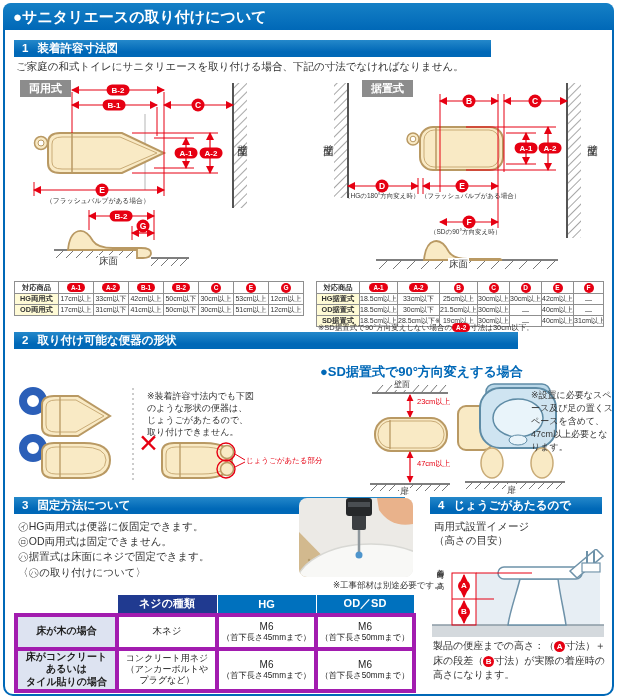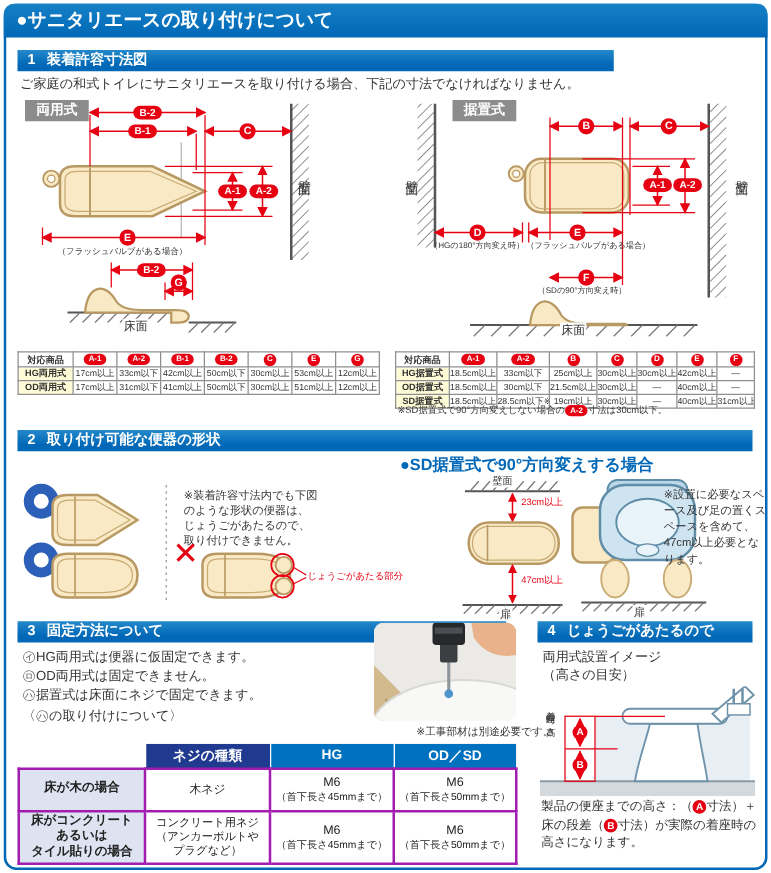--- a/index.html
+++ b/index.html
@@ -22,21 +22,21 @@
   .t1{position:absolute;border-collapse:collapse;table-layout:fixed;}
   .t1 td{border:1px solid #8f8f8f;text-align:center;vertical-align:middle;font-size:7px;color:#333;
          padding:0;overflow:hidden;white-space:nowrap;background:#fff;}
   .t1 td.nm{background:#fffbd6;font-weight:bold;font-size:7.3px;}
   .t1 td.hd{font-weight:bold;font-size:7.3px;}
   .tpill{display:inline-block;background:#e60012;color:#fff;font-weight:bold;font-size:6.3px;height:9px;
          line-height:9px;padding:0 4px;border-radius:5px;}
   .tdot{display:inline-block;background:#e60012;color:#fff;font-weight:bold;font-size:6.5px;width:10px;height:10px;
         line-height:10px;border-radius:50%;text-align:center;}
   .t2{position:absolute;border-collapse:collapse;table-layout:fixed;}
-  .t2 td{border:2px solid #a21caf;background:#fff;text-align:center;vertical-align:middle;font-size:9.5px;color:#222;padding:0;}
+  .t2 td{border:4px solid #a21caf;background:#fff;text-align:center;vertical-align:middle;font-size:9.5px;color:#222;padding:0;}
   .t2 td.blank{border:none;background:transparent;}
   .t2 td.h{border:1px solid #fff;color:#fff;font-weight:bold;font-size:11px;}
   .t2 td.hn{background:#203a90;}
   .t2 td.hb{background:#0071be;}
   .t2 td.rn{background:#dde3f1;font-weight:bold;font-size:10px;white-space:pre-line;line-height:1.25;}
   .t2 .sub{font-size:8.2px;display:block;line-height:1.1;}
   .t2 .m6{font-size:10px;display:block;line-height:1.3;}
   .pre{white-space:pre-line;}
   .ibdg{display:inline-block;background:#e60012;color:#fff;font-weight:bold;font-size:8px;width:11px;height:11px;
         line-height:11px;border-radius:50%;text-align:center;vertical-align:0px;}
@@ -303,21 +303,21 @@
       <td>—</td>
           <td>40cm以上</td>
       <td>31cm以上</td>
     </tr>
   </tbody>
     </table>
   <div class="txt" style="left:318px;top:323px;font-size:7.5px;">
     <span>※SD据置式で90°方向変えしない場合の</span><span class="tpill">A-2</span><span>寸法は30cm以下。</span>
   </div>
 
-  <div class="secbar" style="left:14px;top:344px;width:588px;">
+  <div class="secbar" style="left:14px;top:332px;width:504px;">
     <span class="num">2</span><span>取り付け可能な便器の形状</span>
   </div>
 
   <svg class="abs" style="left:14px;top:365px;" width="300" height="127">
     <g>
       <circle cx="19" cy="36" r="10" fill="none" stroke="#2b5fb8" stroke-width="8"></circle>
       <path d="M40,31 L64,31 L96,51 L64,71 L40,71 Q28,71 28,62 L28,40 Q28,31 40,31 Z" fill="#f9eac5" stroke="#b99963" stroke-width="2"></path>
       <path d="M42,35 L62,35 L90,51 L62,67 L42,67 Q32,67 32,60 L32,42 Q32,35 42,35 Z" fill="none" stroke="#c9ab76" stroke-width="1"></path>
       <line x1="46" y1="32" x2="46" y2="70" stroke="#b99963" stroke-width="1.3"></line>
     </g>

